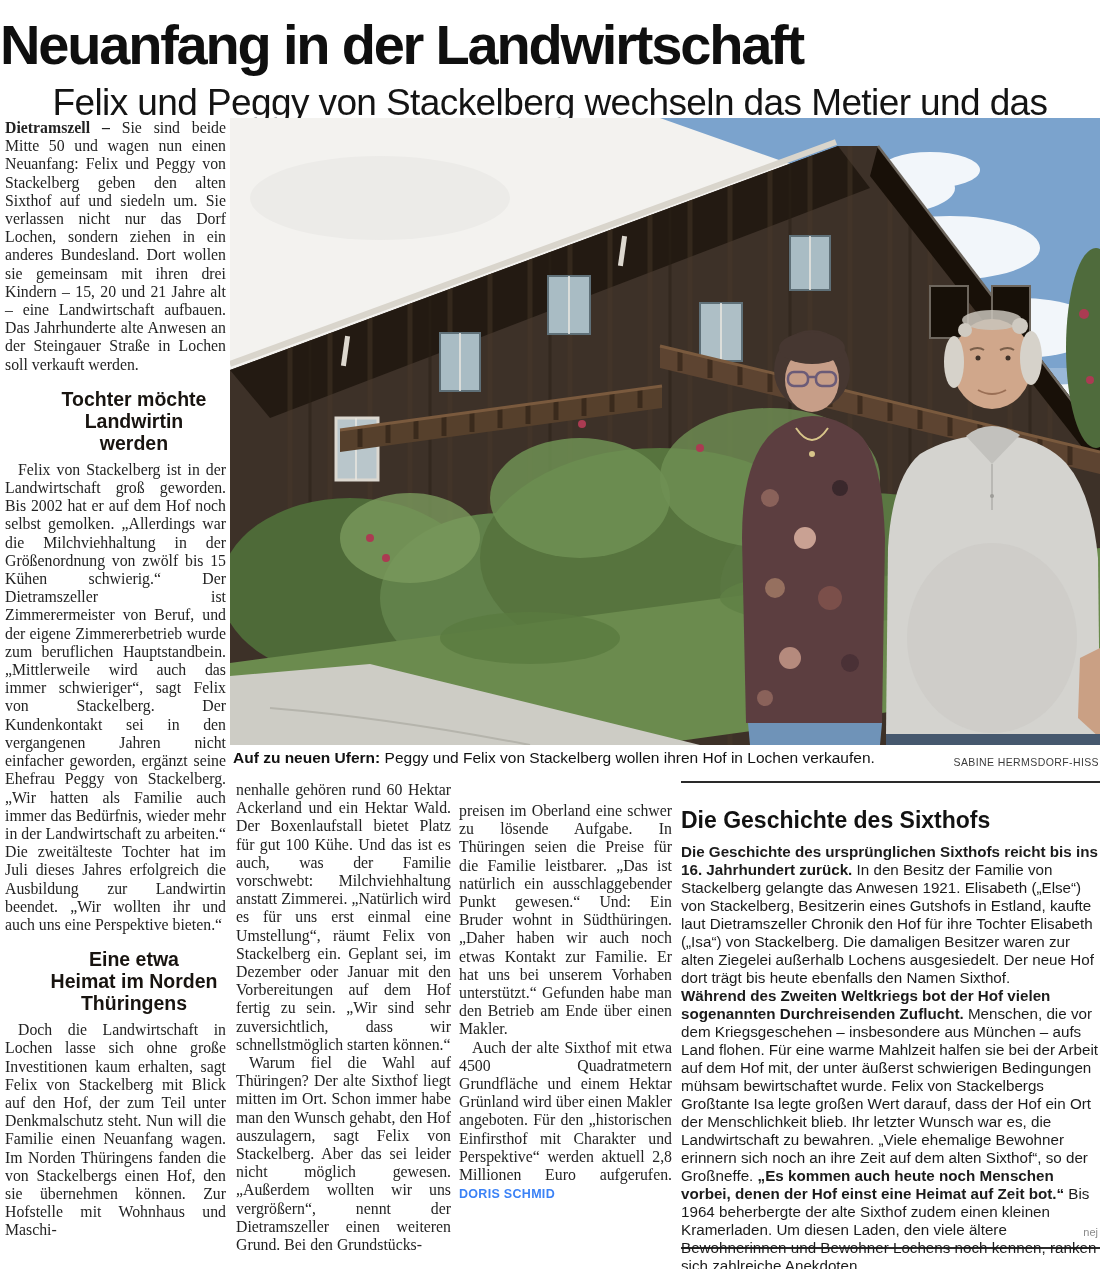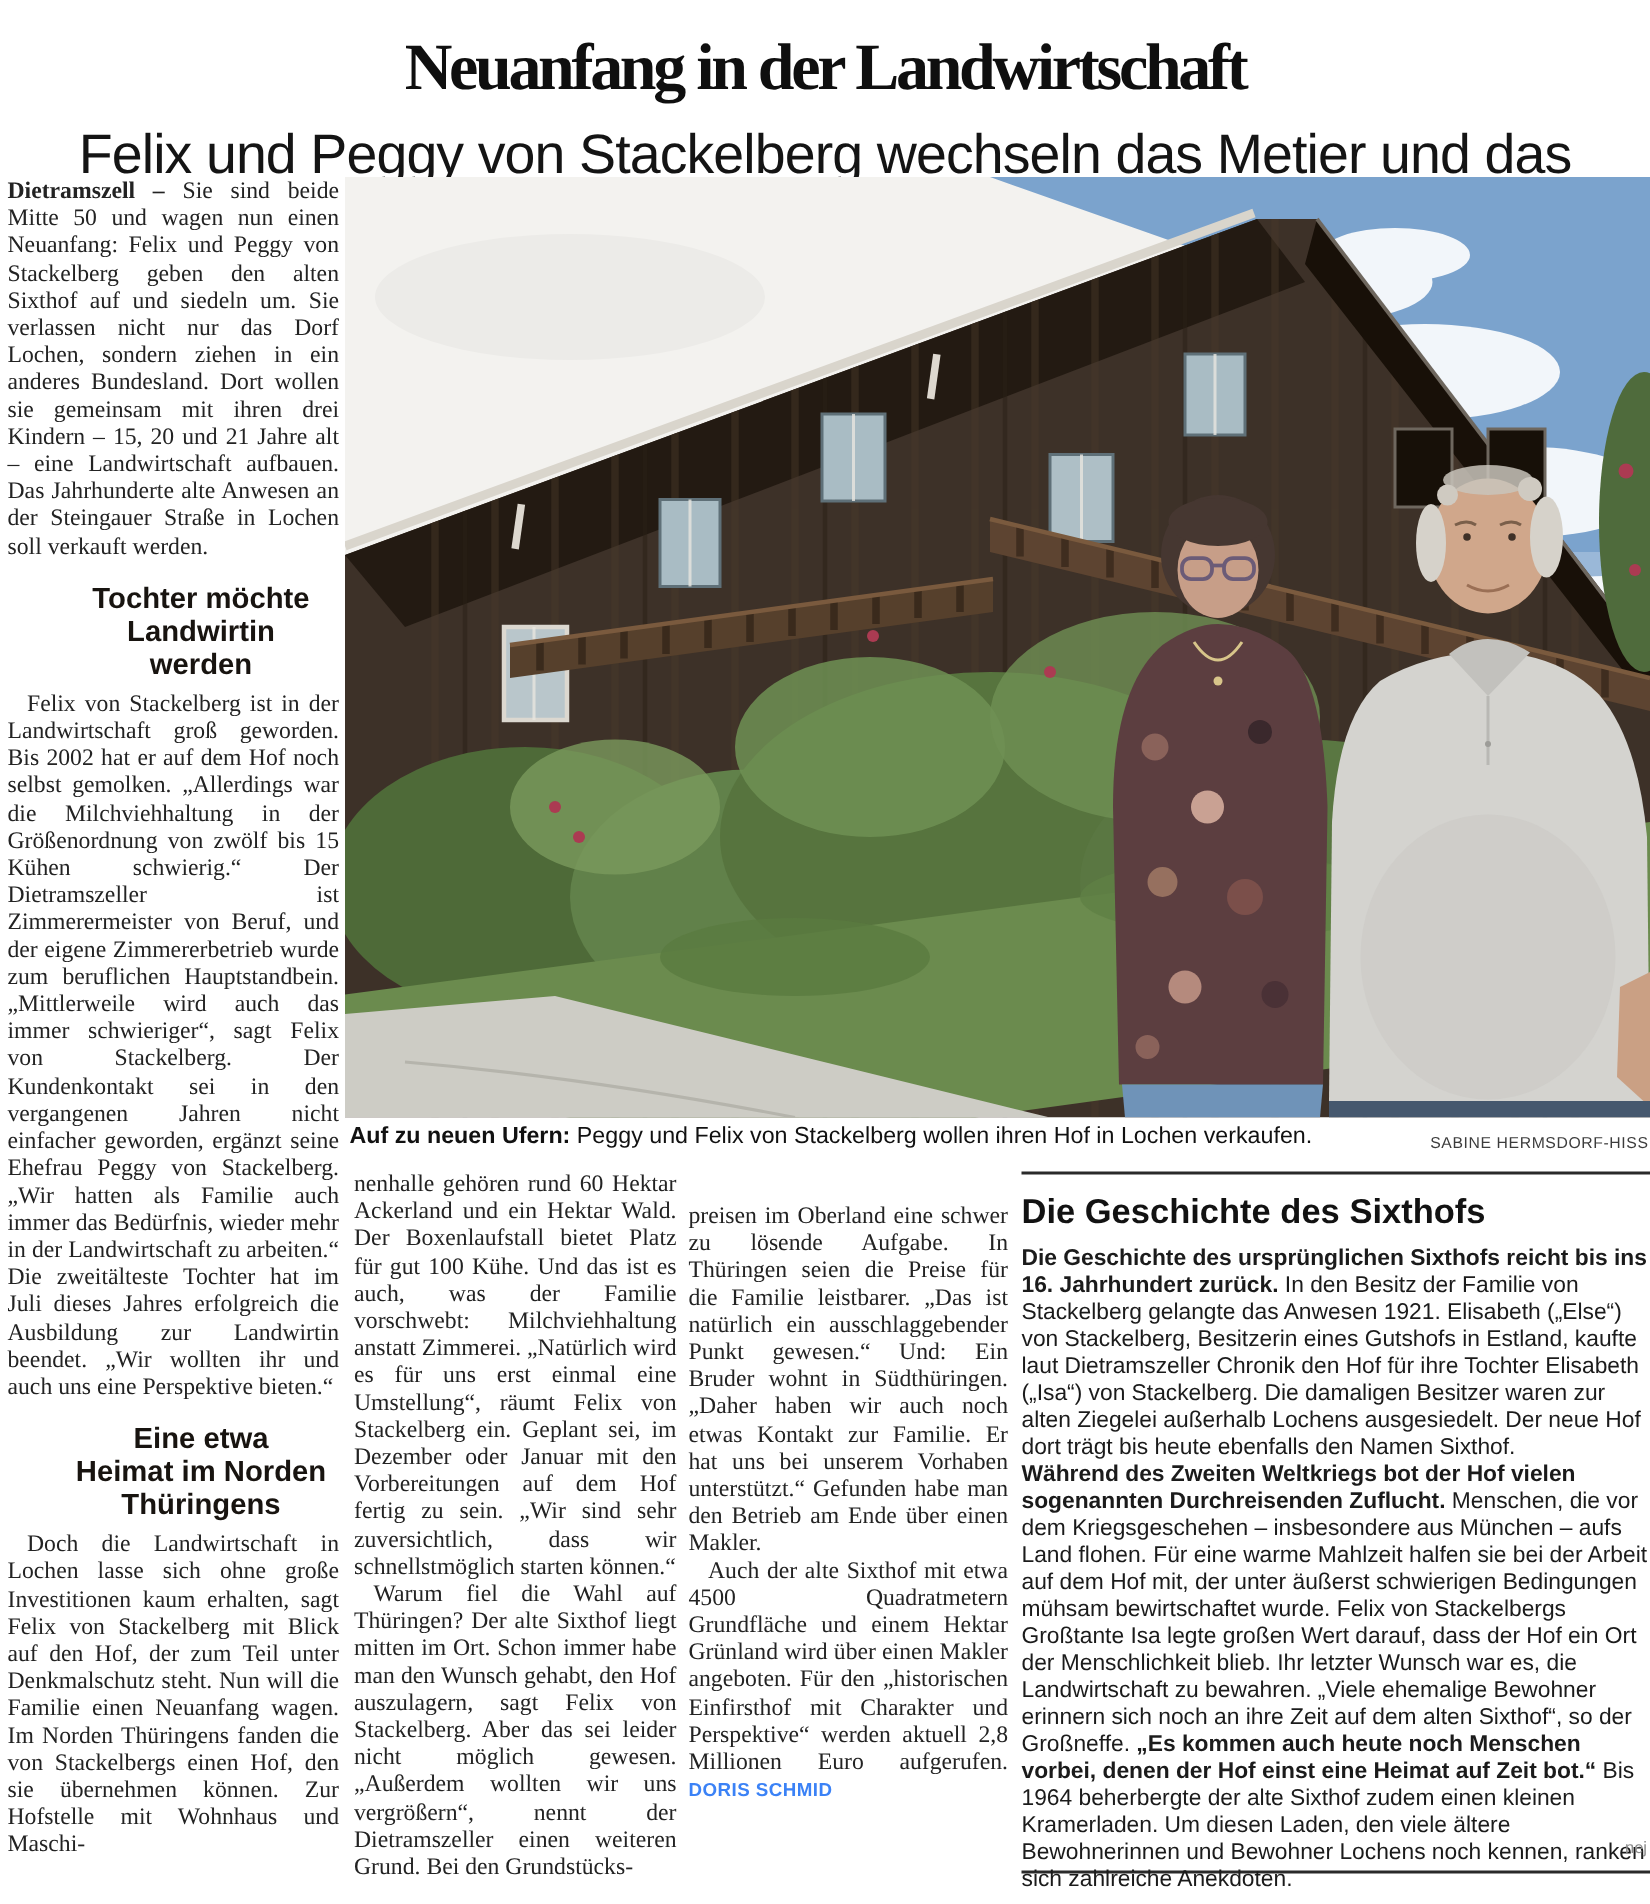--- a/index.html
+++ b/index.html
@@ -1,20 +1,20 @@
 <!DOCTYPE html>
 <html lang="de"><head>
 <meta charset="utf-8">
 <style>
   * { margin:0; padding:0; box-sizing:border-box; }
   html,body { background:#ffffff; }
   #page { position:relative; width:1100px; height:1269px; background:#fff; overflow:hidden; color:#1d1d1d; }
 
-  .headline { position:absolute; top:12px; left:0; width:100%; text-align:center;
-    font-family:Liberation Serif, serif; font-weight:700; font-size:44px; line-height:66px;
+  .headline { position:absolute; top:12px; left:0; width:100%; 
+    font-family:Liberation Sans, sans-serif; font-weight:700; font-size:56px; line-height:66px;
     letter-spacing:-2.2px; color:#0f0f0f; }
   .subheadline { position:absolute; top:82px; left:0; width:100%; text-align:center;
     font-family:"Liberation Sans",sans-serif; font-weight:400; font-size:37px;
     letter-spacing:-0.6px; color:#141414; }
 
   .col { position:absolute; top:119px; font-family:"Liberation Serif","DejaVu Serif",serif;
     font-size:15.8px; line-height:18.2px; text-align:justify; color:#232323; hyphens:auto; }
   .col1 { left:5px;  width:221px; }
   .col2 { left:236px; top:781px; width:215px; }
   .col3 { left:459px; top:781px; width:213px;margin-top:21px; }
@@ -29,21 +29,21 @@
 
   .caption { position:absolute; left:233px; top:748px; width:866px;
     font-family:"Liberation Sans",sans-serif; font-size:15.5px; line-height:20px; color:#111; }
   .caption .cap-lead { font-weight:700; }
   .caption .credit { position:absolute; right:0; top:4px; font-size:10.5px;
     letter-spacing:.4px; color:#3c3c3c; }
 
   .history-box { position:absolute; left:681px; top:781px; width:419px; height:468px;
     border-top:2px solid #2a2a2a; border-bottom:2px solid #2a2a2a;
     font-family:"Liberation Sans",sans-serif; font-size:15.2px; line-height:18px;
-    color:#1b1b1b; padding-top:9px; }
+    color:#1b1b1b; padding-top:22px; }
   .history-box h3 { font-size:23px; line-height:26px; font-weight:700; color:#121212; margin:2px 0 10px; }
   .box-p { margin:0; text-align:left; }
   .box-p strong { font-weight:700; }
   .author { font-family:"Liberation Sans",sans-serif; font-weight:700; font-size:12.5px;
     letter-spacing:.3px; color:#3b82f6; white-space:nowrap; }
   .signature { position:absolute; right:2px; bottom:6px; font-size:11px; color:#8a8a8a;margin-top:12px; }
 </style>
 </head>
 <body>
 

